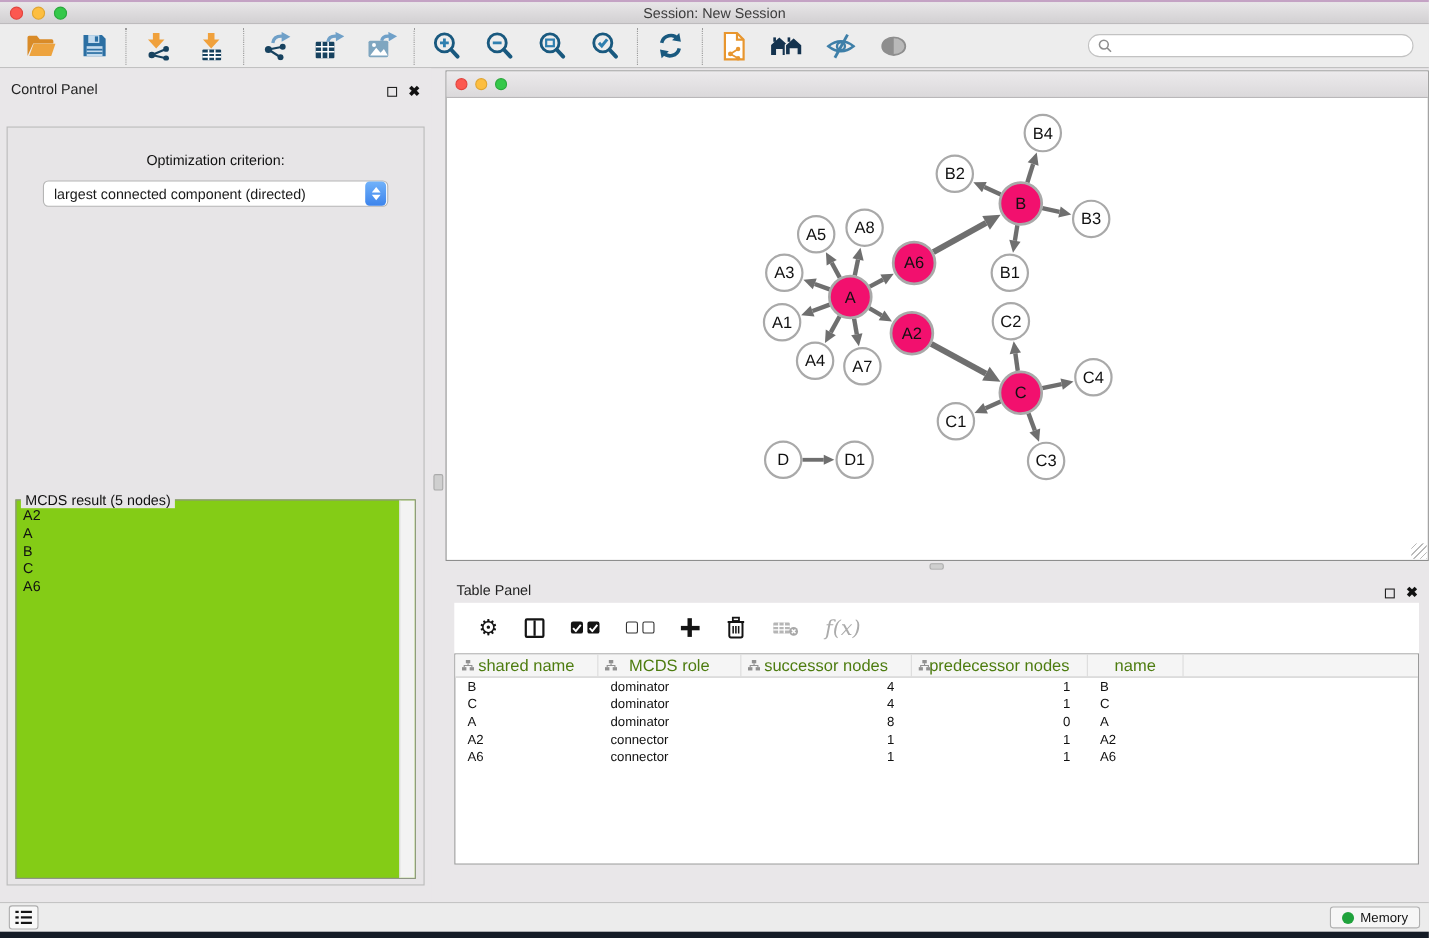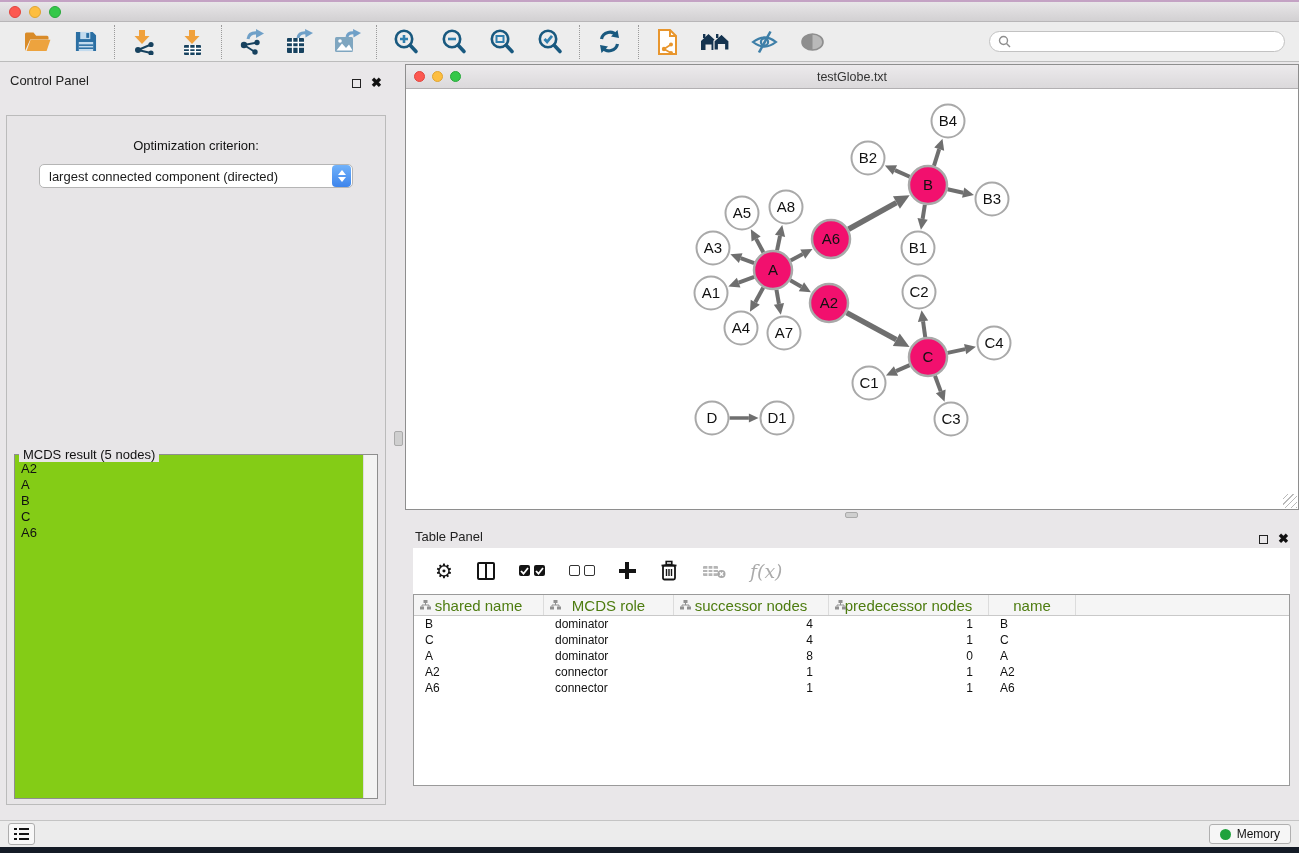--- a/index.html
+++ b/index.html
@@ -121,20 +121,21 @@
 <body>
 
 <div class="desktop-strip-top"></div>
 
 <div class="titlebar">
   <div class="lights">
     <div class="light red"></div>
     <div class="light yellow"></div>
     <div class="light green"></div>
   </div>
+  <div class="title">Session: New Session</div>
 </div>
 
 <div class="toolbar">
   <div class="tgroup">
     <div class="tbtn">
       <svg width="27" height="23" viewBox="0 0 27 23">
         <path d="M1 21 V4 a1.5 1.5 0 0 1 1.5-1.5 h7 l2.6 3.2 H23 a1.5 1.5 0 0 1 1.5 1.5 v2.3 H6.2 Z" fill="#d98b28"></path>
         <path d="M2.6 21 L6.6 9.8 h19.8 L22.6 21 Z" fill="#eda33e"></path>
       </svg>
     </div>
@@ -321,21 +322,20 @@
   </div>
 </div>
 
 <div class="net-window">
   <div class="net-titlebar">
     <div class="lights small">
       <div class="light red"></div>
       <div class="light yellow"></div>
       <div class="light green"></div>
     </div>
-    <div class="title">testGlobe.txt</div>
   </div>
   <div class="net-canvas">
     <svg id="graph-svg" width="892" height="421">
         <line x1="348.24867563180135" y1="187.95613645917047" x2="332.658203443093" y2="193.73969872272357" stroke="#6f6f6f" stroke-width="4"></line>
         <polygon points="322.34497504058373,197.56557377526732 330.84960796370865,188.86435438699192 334.4667989224773,198.61504305845523" fill="#6f6f6f"></polygon>
         <line x1="348.22247368226783" y1="174.11490701683152" x2="334.696851318655" y2="169.15551215017348" stroke="#6f6f6f" stroke-width="4"></line>
         <polygon points="324.36921184390224,165.36871100943083 336.4869754942788,164.27335530756312 332.90672714303116,174.03766899278384" fill="#6f6f6f"></polygon>
         <line x1="357.3384531417733" y1="198.51155368053588" x2="349.25078161588436" y2="213.17045832120957" stroke="#6f6f6f" stroke-width="4"></line>
         <polygon points="343.93693084385967,222.80181284550432 344.69777765894503,210.65845613807062 353.8037855728237,215.6824605043485" fill="#6f6f6f"></polygon>
         <line x1="357.4445610618003" y1="163.43032195234252" x2="350.09427243384454" y2="149.91527512029478" stroke="#6f6f6f" stroke-width="4"></line>

